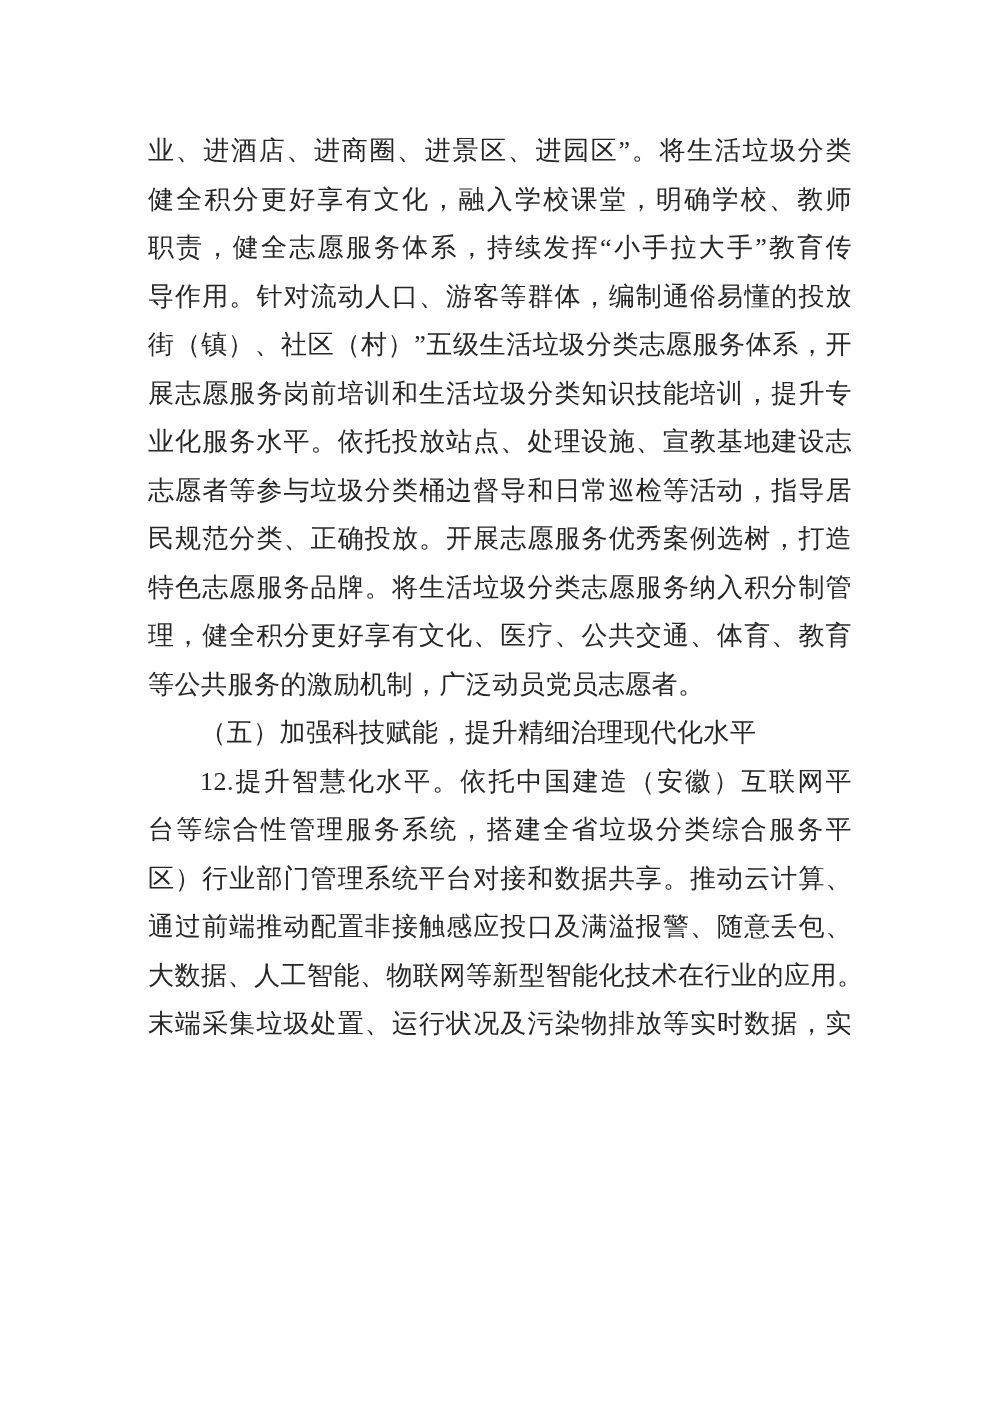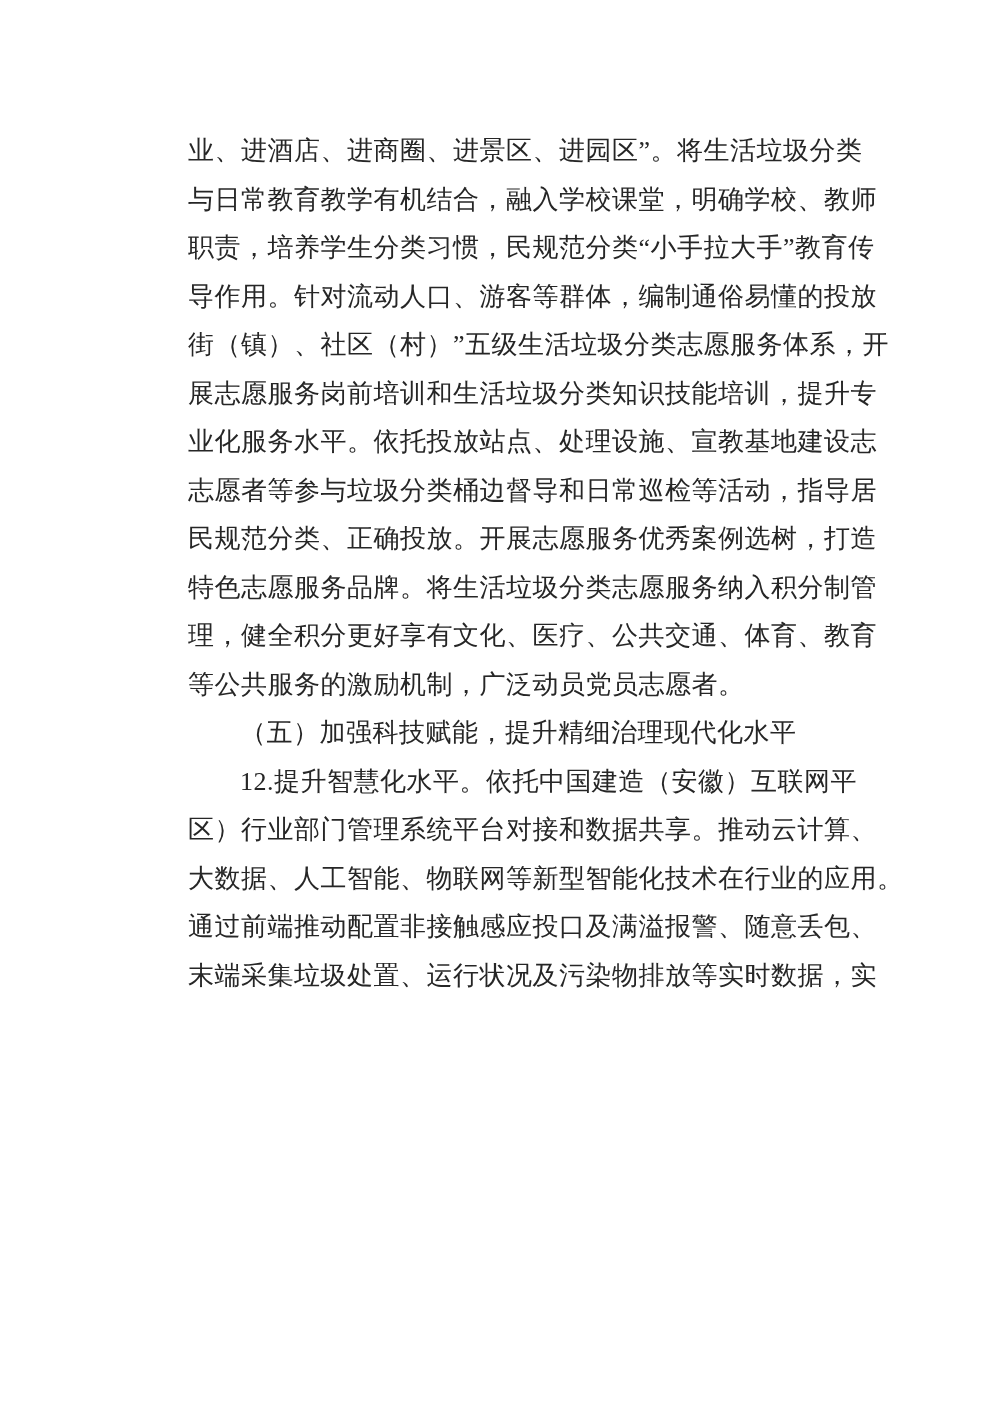--- a/index.html
+++ b/index.html
@@ -22,52 +22,52 @@
     color: #262626;
   }
   .line {
     font-size: 26px;
     line-height: 48.5px;
     height: 48.5px;
     text-align: justify;
     text-align-last: justify;
     white-space: nowrap;
     letter-spacing: 0.5px;
-    margin-left: 40px;
   }
   .line.end {
     text-align: left;
     text-align-last: left;
   }
   .line.indent {
     text-indent: 2em;
   }
   .line.heading {
     font-weight: normal;
     text-align: left;
     text-align-last: left;
   }
 </style>
 </head>
 <body>
 
 <div class="page">
   <div class="doc-body">
       <div class="line">业、进酒店、进商圈、进景区、进园区”。将生活垃圾分类</div>
-      <div class="line">与日常教育教学有机结合，融入学校课堂，明确学校、教师</div>
-      <div class="line">职责，培养学生分类习惯，民规范分类“小手拉大手”教育传</div>
+      <div class="line">健全积分更好享有文化，融入学校课堂，明确学校、教师</div>
+      <div class="line">职责，健全志愿服务体系，持续发挥“小手拉大手”教育传</div>
       <div class="line">导作用。针对流动人口、游客等群体，编制通俗易懂的投放</div>
       <div class="line">街（镇）、社区（村）”五级生活垃圾分类志愿服务体系，开</div>
       <div class="line">展志愿服务岗前培训和生活垃圾分类知识技能培训，提升专</div>
       <div class="line">业化服务水平。依托投放站点、处理设施、宣教基地建设志</div>
       <div class="line">志愿者等参与垃圾分类桶边督导和日常巡检等活动，指导居</div>
       <div class="line">民规范分类、正确投放。开展志愿服务优秀案例选树，打造</div>
       <div class="line">特色志愿服务品牌。将生活垃圾分类志愿服务纳入积分制管</div>
       <div class="line">理，健全积分更好享有文化、医疗、公共交通、体育、教育</div>
       <div class="line end">等公共服务的激励机制，广泛动员党员志愿者。</div>
       <div class="line heading indent end">（五）加强科技赋能，提升精细治理现代化水平</div>
       <div class="line indent">12.提升智慧化水平。依托中国建造（安徽）互联网平</div>
+      <div class="line">台等综合性管理服务系统，搭建全省垃圾分类综合服务平</div>
       <div class="line">区）行业部门管理系统平台对接和数据共享。推动云计算、</div>
+      <div class="line">通过前端推动配置非接触感应投口及满溢报警、随意丢包、</div>
       <div class="line">大数据、人工智能、物联网等新型智能化技术在行业的应用。</div>
-      <div class="line">通过前端推动配置非接触感应投口及满溢报警、随意丢包、</div>
       <div class="line">末端采集垃圾处置、运行状况及污染物排放等实时数据，实</div>
     </div>
 </div>
 
 </body></html>

